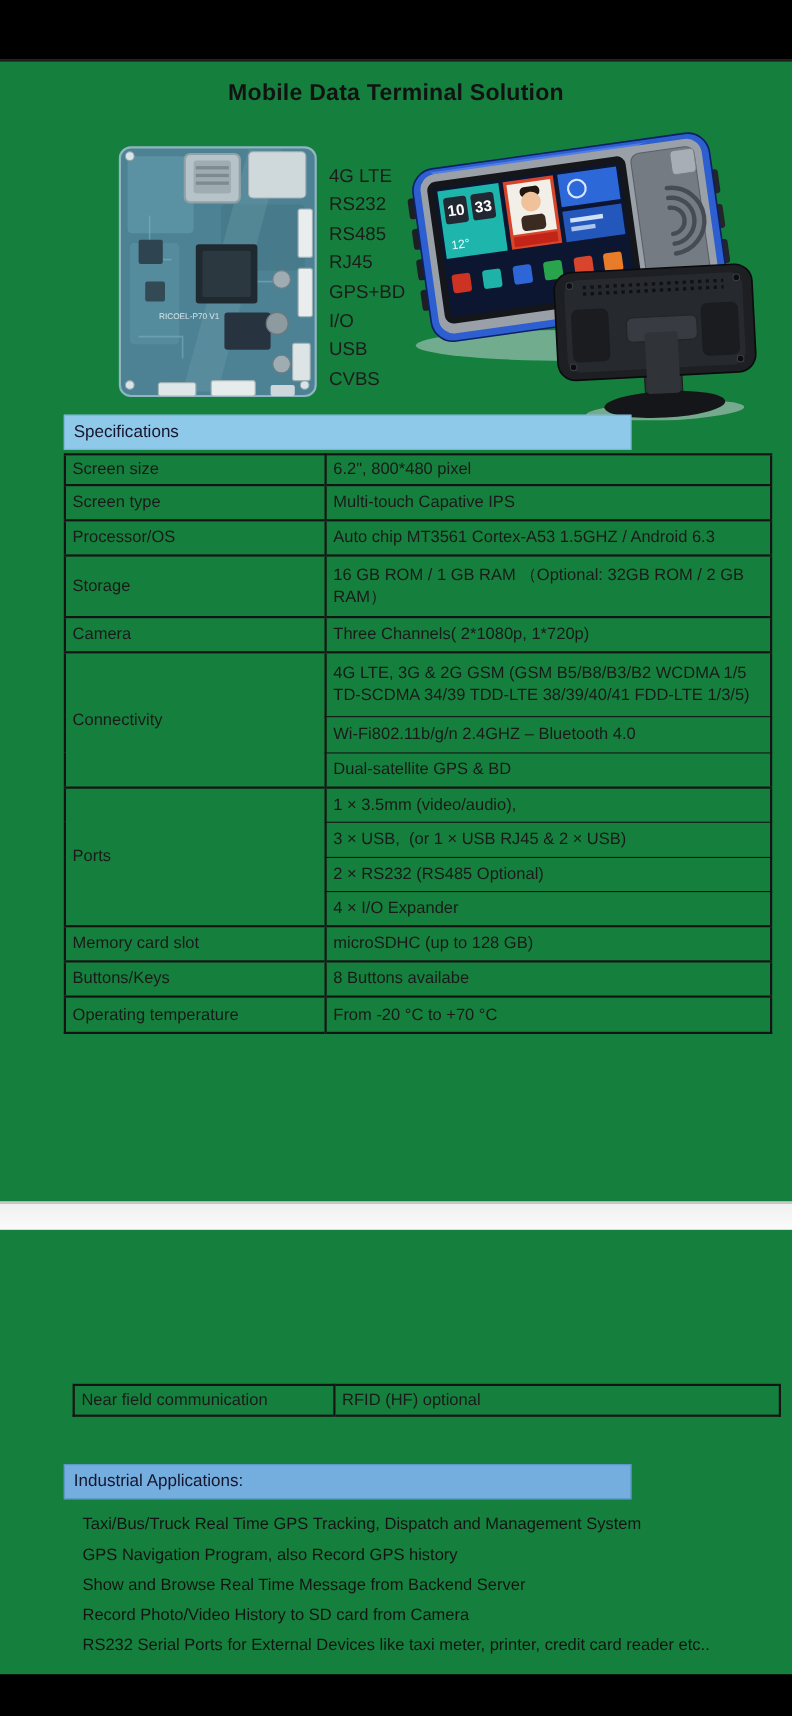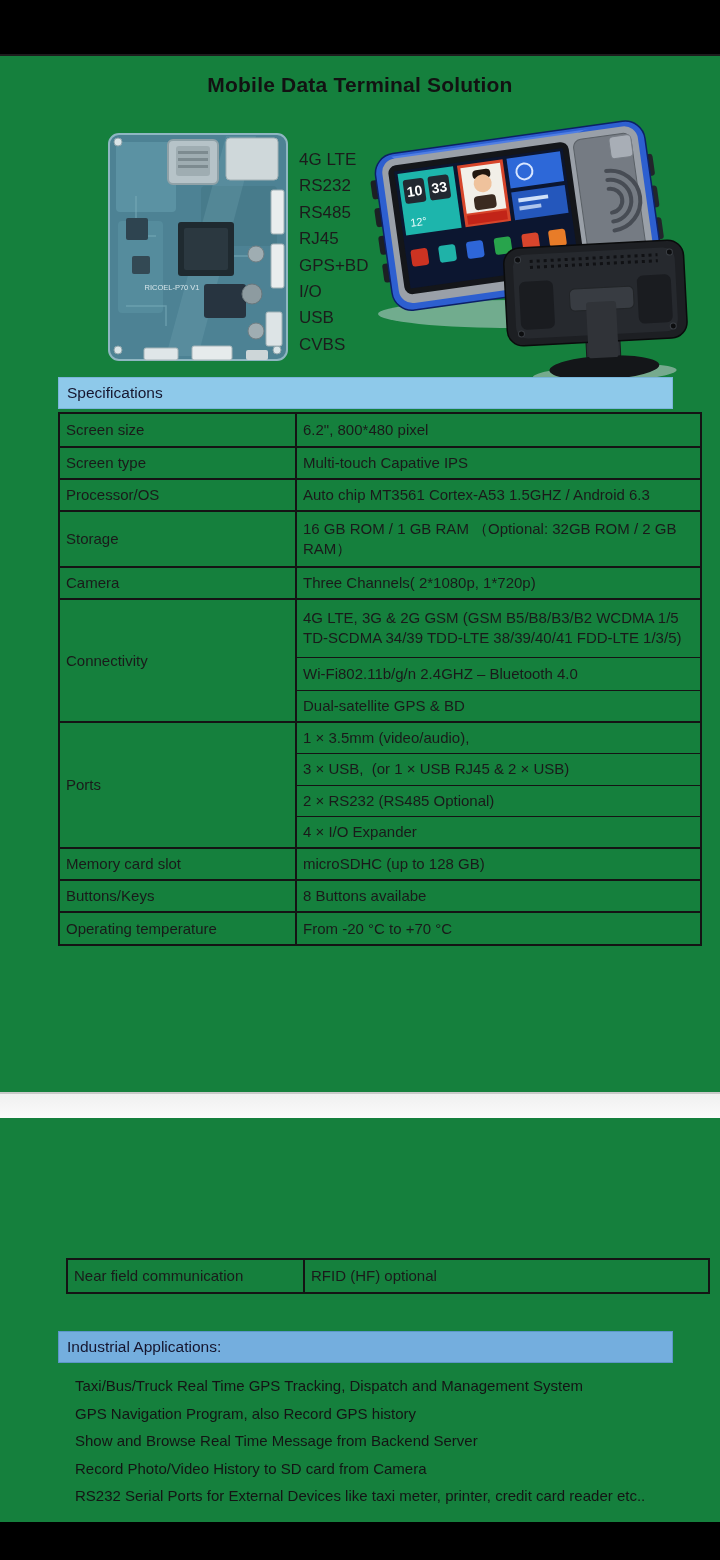--- a/index.html
+++ b/index.html
@@ -8,34 +8,34 @@
   .letterbox{position:absolute;left:0;width:720px;background:#000;}
   #lb-top{top:0;height:54px;}
   #lb-top:after{content:"";position:absolute;left:0;top:54px;width:720px;height:2px;background:#1d1d1d;}
   #lb-bottom{top:1522px;height:38px;}
   .doc-title{position:absolute;left:0;top:73px;width:720px;text-align:center;
              font-size:21px;font-weight:bold;color:#121212;letter-spacing:.2px;}
   .features{position:absolute;left:299px;top:147px;font-size:17px;line-height:26.4px;color:#1c1c1c;}
   .hero-svg{position:absolute;}
   #pcb-svg{left:106px;top:126px;width:186px;height:242px;}
   #device-svg{left:370px;top:106px;width:334px;height:276px;}
-  .section-bar{position:absolute;left:58px;width:615px;height:32px;box-sizing:border-box;
+  .section-bar{position:absolute;left:58px;width:516px;height:32px;box-sizing:border-box;
                display:flex;align-items:center;padding-left:8px;font-size:15.5px;color:#15152e;}
   #spec-bar{top:377px;background:#8ec9ea;border:1px solid #7ab5da;}
   #apps-bar{top:1331px;background:#74aede;border:1px solid #5c96c9;}
   table.grid{position:absolute;left:58px;width:644px;border-collapse:collapse;table-layout:fixed;
              font-size:15px;color:#1a1a1a;border:2px solid #141414;}
   #spec-table{top:412px;}
   #nfc-table{top:1258px;margin-left:8px;}
   table.grid td{border:1px solid #141414;padding:2px 6px;vertical-align:middle;line-height:20px;
                 overflow:hidden;}
   table.grid col.c1{width:237px;}
   table.grid td.lbl{border-right:2px solid #141414;}
   table.grid tr.major td{border-top:2px solid #141414;}
-  tr.h31{height:31px}tr.h32{height:32px}tr.h33{height:33px}tr.h34{height:34px}
+  tr.h31{height:31px}tr.h32{height:32px}tr.h33{height:33px}tr.h34{height:28px}
   tr.h56{height:56px}tr.h58{height:58px}
   .apps-list{position:absolute;left:75px;top:1372px;width:630px;font-size:15px;
              line-height:27.6px;color:#141414;}
   .pb-line{position:absolute;left:0;top:1092px;width:720px;height:2px;background:#c9c9c9;}
   .pb-band{position:absolute;left:0;top:1094px;width:720px;height:24px;
            background:linear-gradient(#f0f0f0,#fbfbfb);}
 </style>
 </head>
 <body>
 

